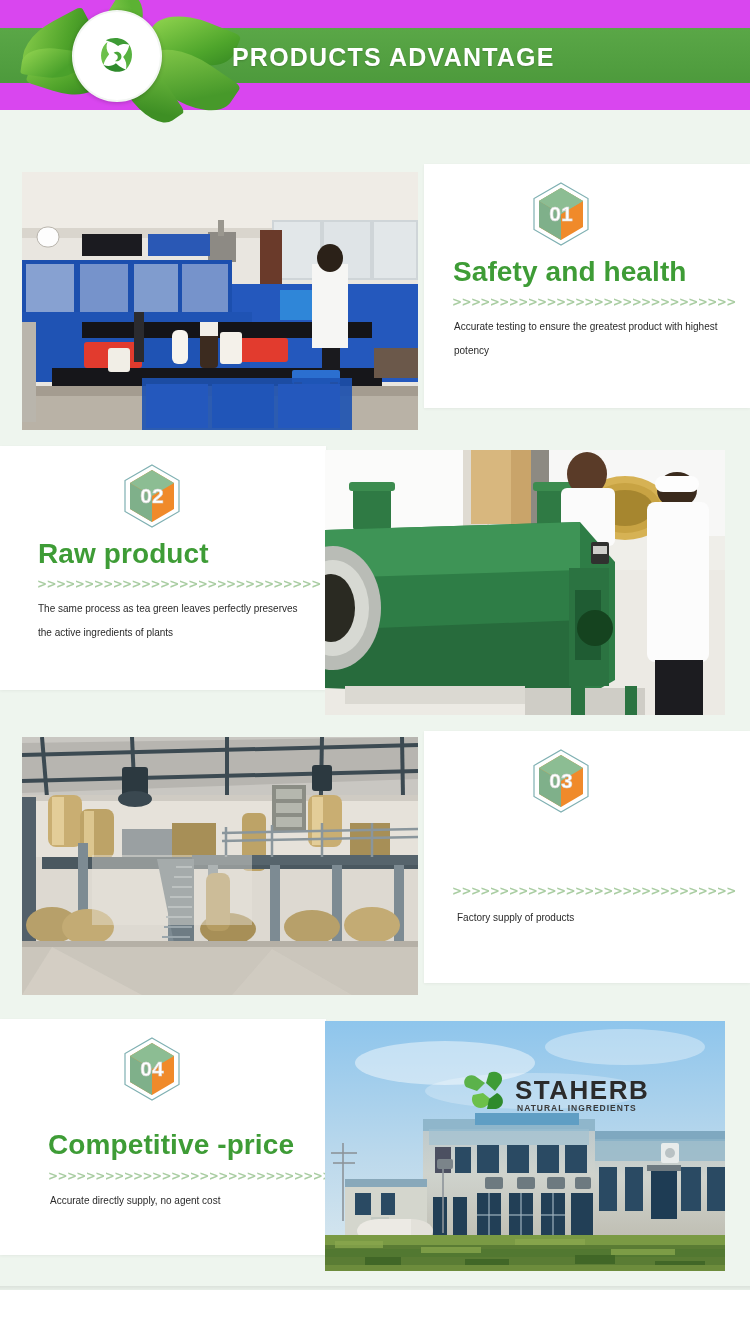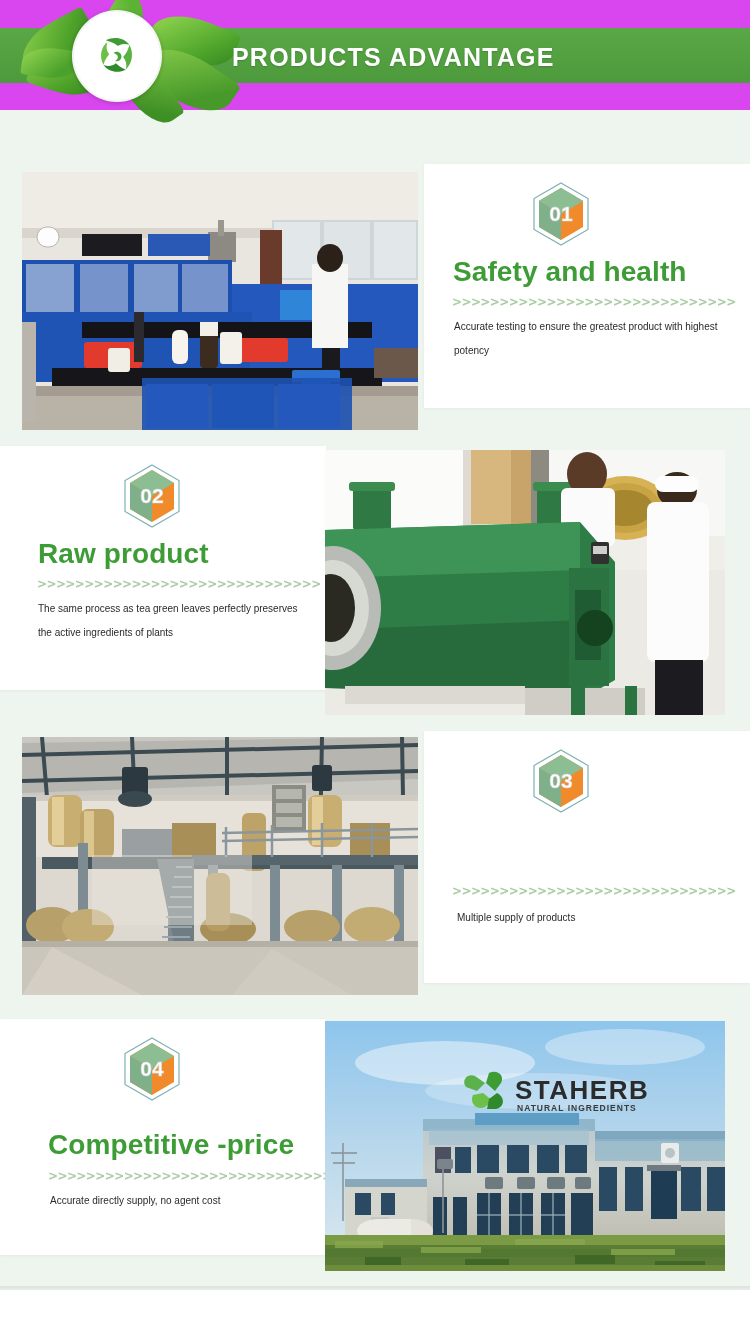--- a/index.html
+++ b/index.html
@@ -288,21 +288,21 @@
   <div class="row" style="top:715px;height:270px">
     <div class="card" style="left:424px;top:16px;width:326px;height:252px">
       <svg class="badge" style="left:108px;top:18px" viewBox="0 0 58 64">
         <polygon points="29,1 56,16.5 56,47.5 29,63 2,47.5 2,16.5" fill="none" stroke="#7fb0b2" stroke-width="1.2"></polygon>
         <polygon points="29,6 51,19 51,45 29,58 7,45 7,19" fill="#f08a2a"></polygon>
         <polygon points="7,19 29,32 29,58 7,45" fill="#7fb08a"></polygon>
         <polygon points="29,6 51,19 29,32 7,19" fill="#8cbd93"></polygon>
         <text x="29" y="39" text-anchor="middle" font-family="Liberation Sans, sans-serif" font-size="21" font-weight="bold" fill="#ffffff" stroke="#d8d8d8" stroke-width=".6">03</text>
       </svg>
       <div class="arrows" style="left:28px;top:153px">&gt;&gt;&gt;&gt;&gt;&gt;&gt;&gt;&gt;&gt;&gt;&gt;&gt;&gt;&gt;&gt;&gt;&gt;&gt;&gt;&gt;&gt;&gt;&gt;&gt;&gt;&gt;&gt;&gt;&gt;</div>
-      <div class="block-body" style="left:33px;top:175px;width:240px">Multiple supply of products</div>
+      <div class="block-body" style="left:33px;top:175px;width:240px">Factory supply of products</div>
     </div>
 
     <div class="photo" style="left:22px;top:4px;width:396px;height:258px">
       <svg class="photo-inner" viewBox="0 0 396 258" preserveAspectRatio="none">
         <rect width="396" height="258" fill="#ddd9d1"></rect>
         <rect x="0" y="0" width="396" height="60" fill="#c9c7c2"></rect>
         <path d="M0 6 L396 0 L396 42 L0 56 Z" fill="#b7b5b0"></path>
         <g stroke="#3c4a52" stroke-width="4">
           <line x1="20" y1="0" x2="30" y2="120"></line>
           <line x1="110" y1="0" x2="115" y2="110"></line>

